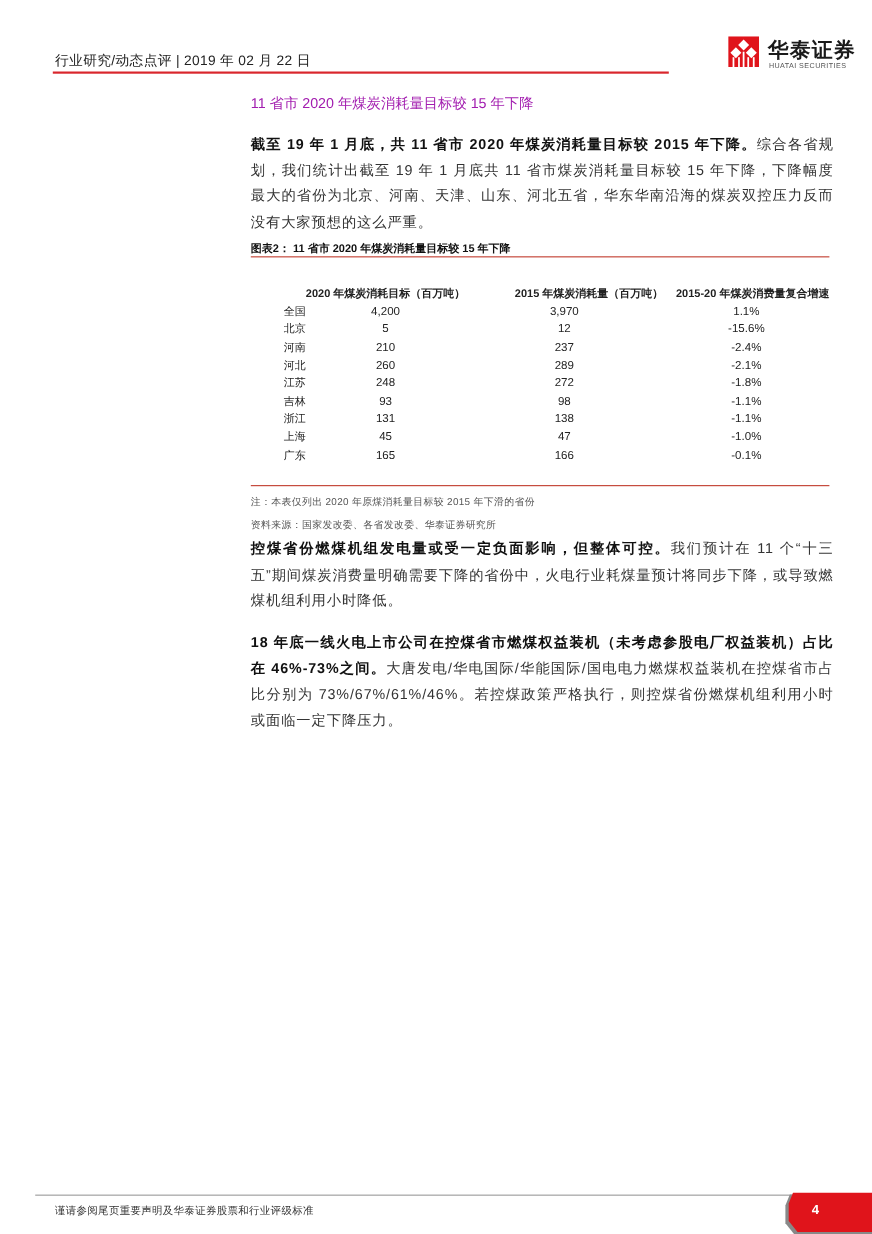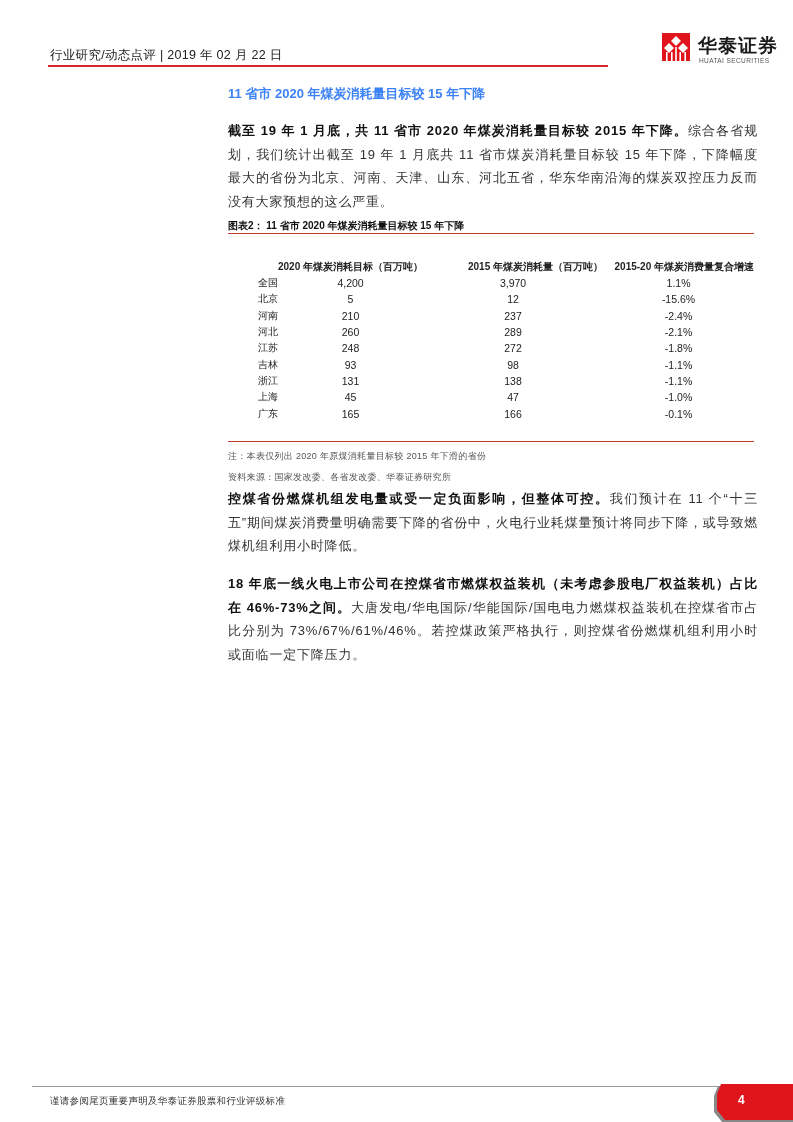--- a/index.html
+++ b/index.html
@@ -5,21 +5,21 @@
   html, body { margin:0; padding:0; background:#fff; }
   body { width:793px; height:1122px; position:relative; overflow:hidden;
          font-family:"Liberation Sans","DejaVu Sans",sans-serif; color:#111; }
   .hdr-text { position:absolute; left:50px; top:47px; font-size:12.5px; color:#222; letter-spacing:0.3px; }
   .hdr-line { position:absolute; left:48px; top:65px; width:560px; height:2px; background:#d9262c; }
   .logo { position:absolute; left:618px; top:33px; width:130px; height:36px;margin-left:44px; }
   .logo .mark { position:absolute; left:0; top:0; width:28px; height:28px; }
   .logo .cn { position:absolute; left:36px; top:0; font-size:19px; font-weight:bold; color:#1a1a1a; letter-spacing:1px; white-space:nowrap; }
   .logo .en { position:absolute; left:37px; top:24px; font-size:6.5px; color:#555; letter-spacing:0.4px; white-space:nowrap; }
 
-  .sec-title { position:absolute; left:228px; top:85px; font-size:13px; font-weight:bold; color:#3b82f6; }
+  .sec-title { position:absolute; left:228px; top:85px; font-size:13px; font-weight:normal; color:#a21caf; }
   .para { position:absolute; left:228px; width:530px; font-size:13px; line-height:23.5px; color:#333; letter-spacing:0.8px; text-align:justify; }
   .para b { color:#111; }
   .p1 { top:119px; }
   .p2 { top:487px; }
   .p3 { top:572px; }
 
   .fig-title { position:absolute; left:228px; top:219px; font-size:10px; font-weight:bold; color:#111; }
   .fig-title-line { position:absolute; left:228px; top:233px; width:526px; height:1px; background:#c0392b; }
   table.data { position:absolute; left:228px; top:236px; width:526px; border-collapse:collapse; font-size:10.5px; color:#222;margin-top:22px; }
   table.data th { font-weight:bold; font-size:10px; height:17px; padding:0; text-align:right; white-space:nowrap; }

